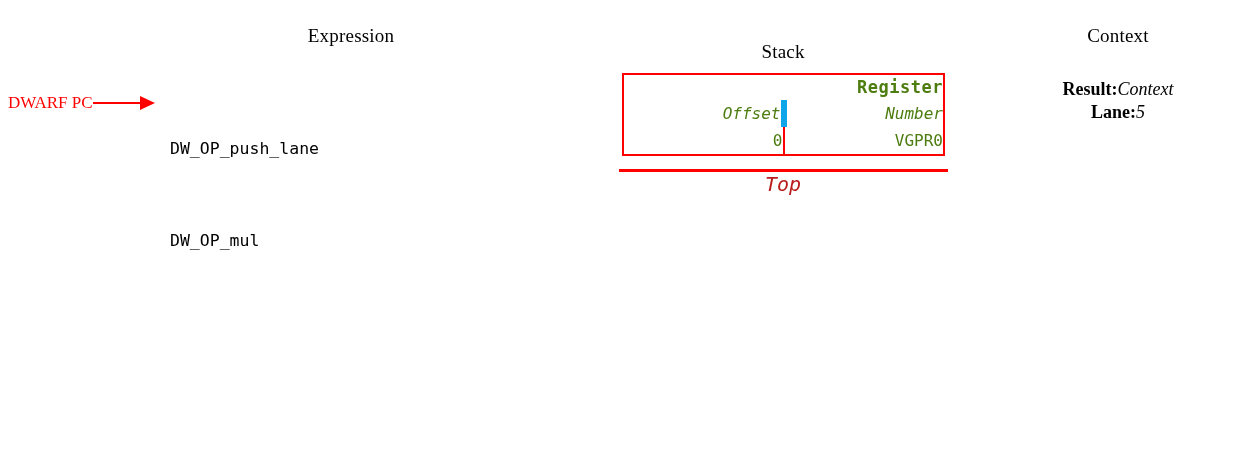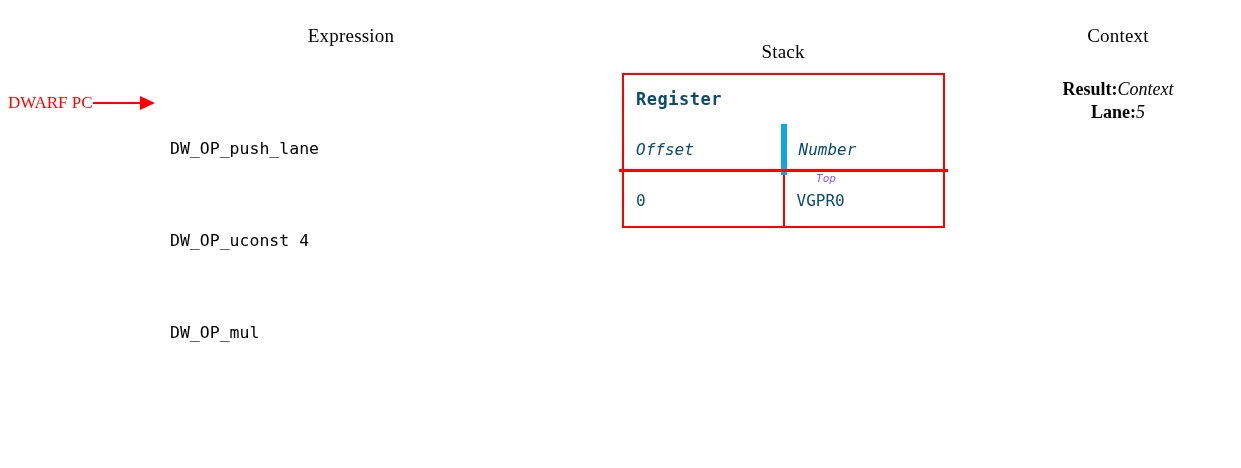--- a/index.html
+++ b/index.html
@@ -87,23 +87,23 @@
   }
   table.stack-table {
     border-collapse: collapse;
     width: 323px;
     table-layout: fixed;
     font-family: "DejaVu Sans Mono", "Liberation Mono", monospace;
     color: #ff0000;
   }
   table.stack-table td {
     border: none;
-    text-align: left;
-    padding: 12px;
-    color: #0c4a6e;
+    text-align: right;
+    padding: 0;
+    color: #4d7c0f;
   }
   .stack-outer {
     border: 2px solid #ff0000;
   }
   td.reg-title {
     font-weight: bold;
     font-size: 17px;
     height: 25px;
     line-height: 25px;
     letter-spacing: 0.5px;
@@ -126,27 +126,27 @@
   #top-rule {
     position: absolute;
     left: 619px;
     top: 169px;
     width: 329px;
     height: 3px;
     background: #ff0000;
   }
   #top-label {
     position: absolute;
-    left: 826px;
+    left: 783px;
     top: 172px;
     transform: translateX(-50%);
     font-family: "DejaVu Sans Mono", "Liberation Mono", monospace;
     font-style: italic;
-    font-size: 11px;
-    color: #8b5cf6;
+    font-size: 20px;
+    color: #b91c1c;
     white-space: nowrap;
   }
 
   
   #context-block {
     position: absolute;
     left: 1118px;
     top: 78px;
     transform: translateX(-50%);
     text-align: center;
@@ -169,21 +169,20 @@
 <div id="dwarf-pc-pointer">
   <span id="dwarf-pc-label">DWARF PC</span>
   <span class="arrow-wrap">
     <span class="arrow-shaft"></span>
     <span class="arrow-head"></span>
   </span>
 </div>
 
 <div id="expression-list">
   <div class="expr-line">DW_OP_push_lane</div>
-  <div class="expr-line">DW_OP_uconst 4</div>
   <div class="expr-line">DW_OP_mul</div>
   
   
   
   
   
   
   
   
 </div>

